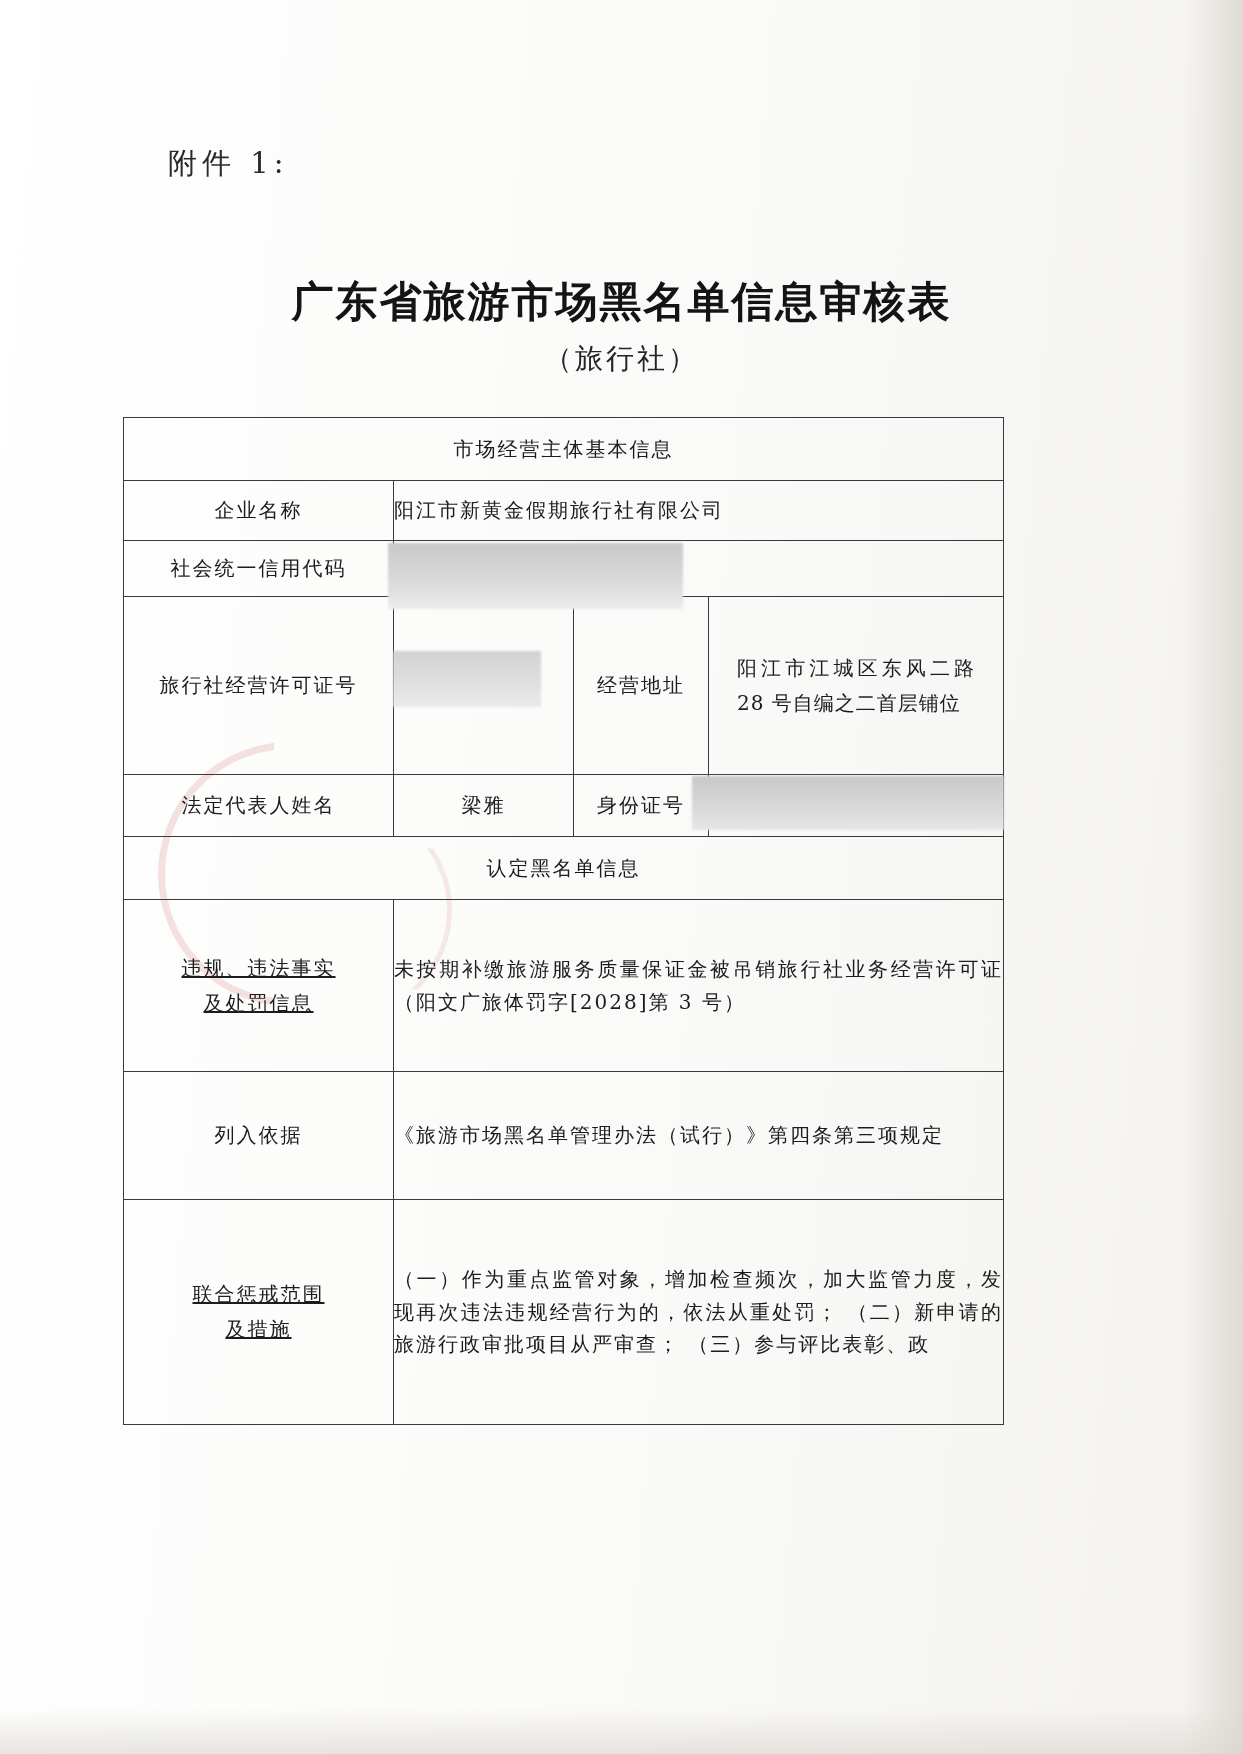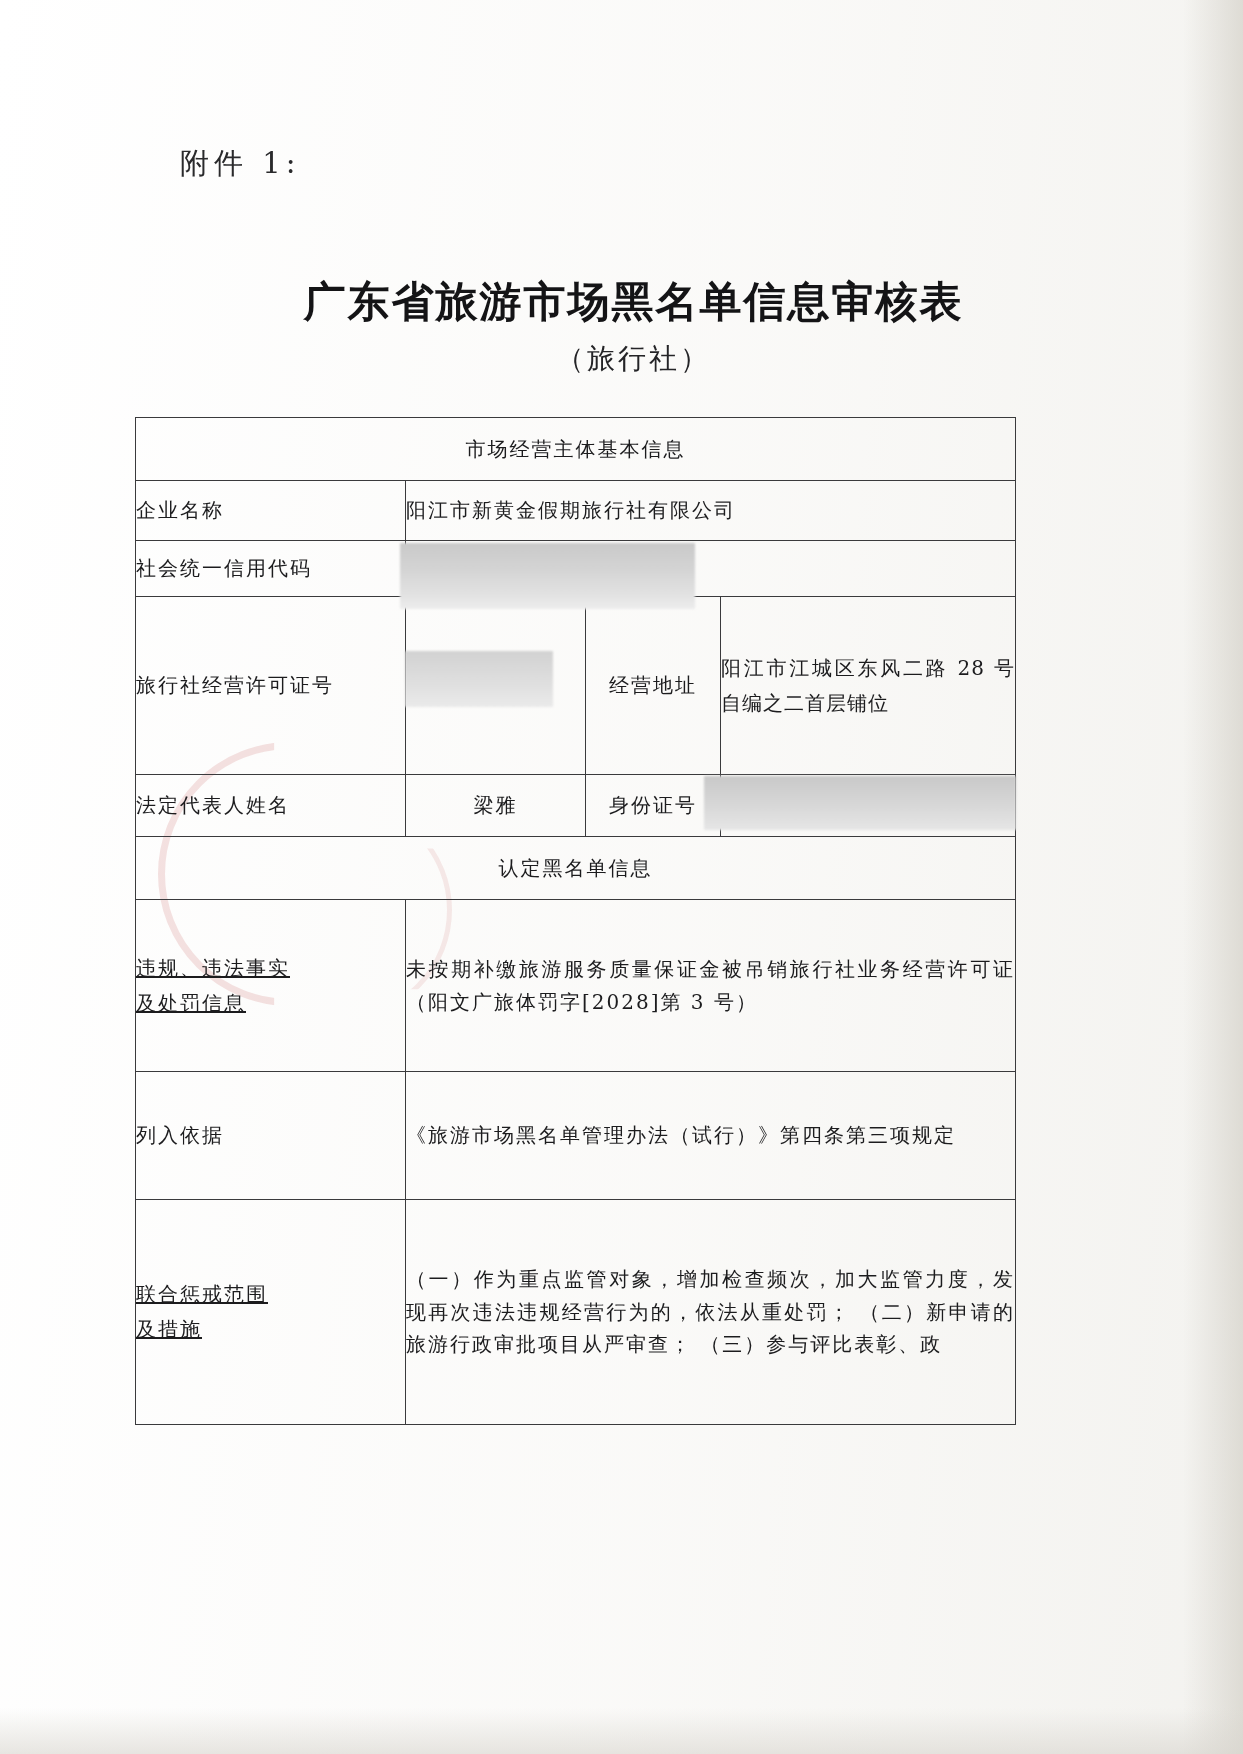--- a/index.html
+++ b/index.html
@@ -66,21 +66,20 @@
     clip-path: inset(22% 0 14% 30%);
     z-index: 1;
     pointer-events: none;
   }
 
   .page {
     position: relative;
     z-index: 2;
     width: 1024px;
     height: 1754px;
-    margin-left: 12px;
   }
 
   
   .attachment-label {
     position: absolute;
     left: 168px;
     top: 144px;
     font-family: "DejaVu Serif", "Liberation Serif", serif;
     font-size: 29px;
     letter-spacing: 5px;
@@ -137,20 +136,21 @@
     height: 62px;
     font-size: 27px;
     letter-spacing: 4px;
   }
 
   .label-cell {
     padding: 0 0 0 16px;
     font-size: 26px;
     letter-spacing: 2px;
     line-height: 1.55;
+    text-align: center;
   }
   .label-cell.two-line {
     line-height: 1.75;
     padding-top: 4px;
     padding-bottom: 4px;
     text-decoration: underline;
   }
 
   .value-cell {
     padding: 8px 14px 8px 14px;
@@ -165,21 +165,21 @@
   }
   .value-cell.justify {
     text-align: justify;
     text-align-last: left;
   }
   .value-cell.addr {
     line-height: 1.72;
     letter-spacing: 1px;
     text-align: justify;
     text-align-last: left;
-    padding: 10px 0;
+    padding: 10px 28px;
   }
 
   .row-name      { height: 60px; }
   .row-credit    { height: 56px; }
   .row-license   { height: 178px; }
   .row-legal     { height: 62px; }
   .row-violation { height: 172px; }
   .row-basis     { height: 128px; }
   .row-measures  { height: 225px; }
 

